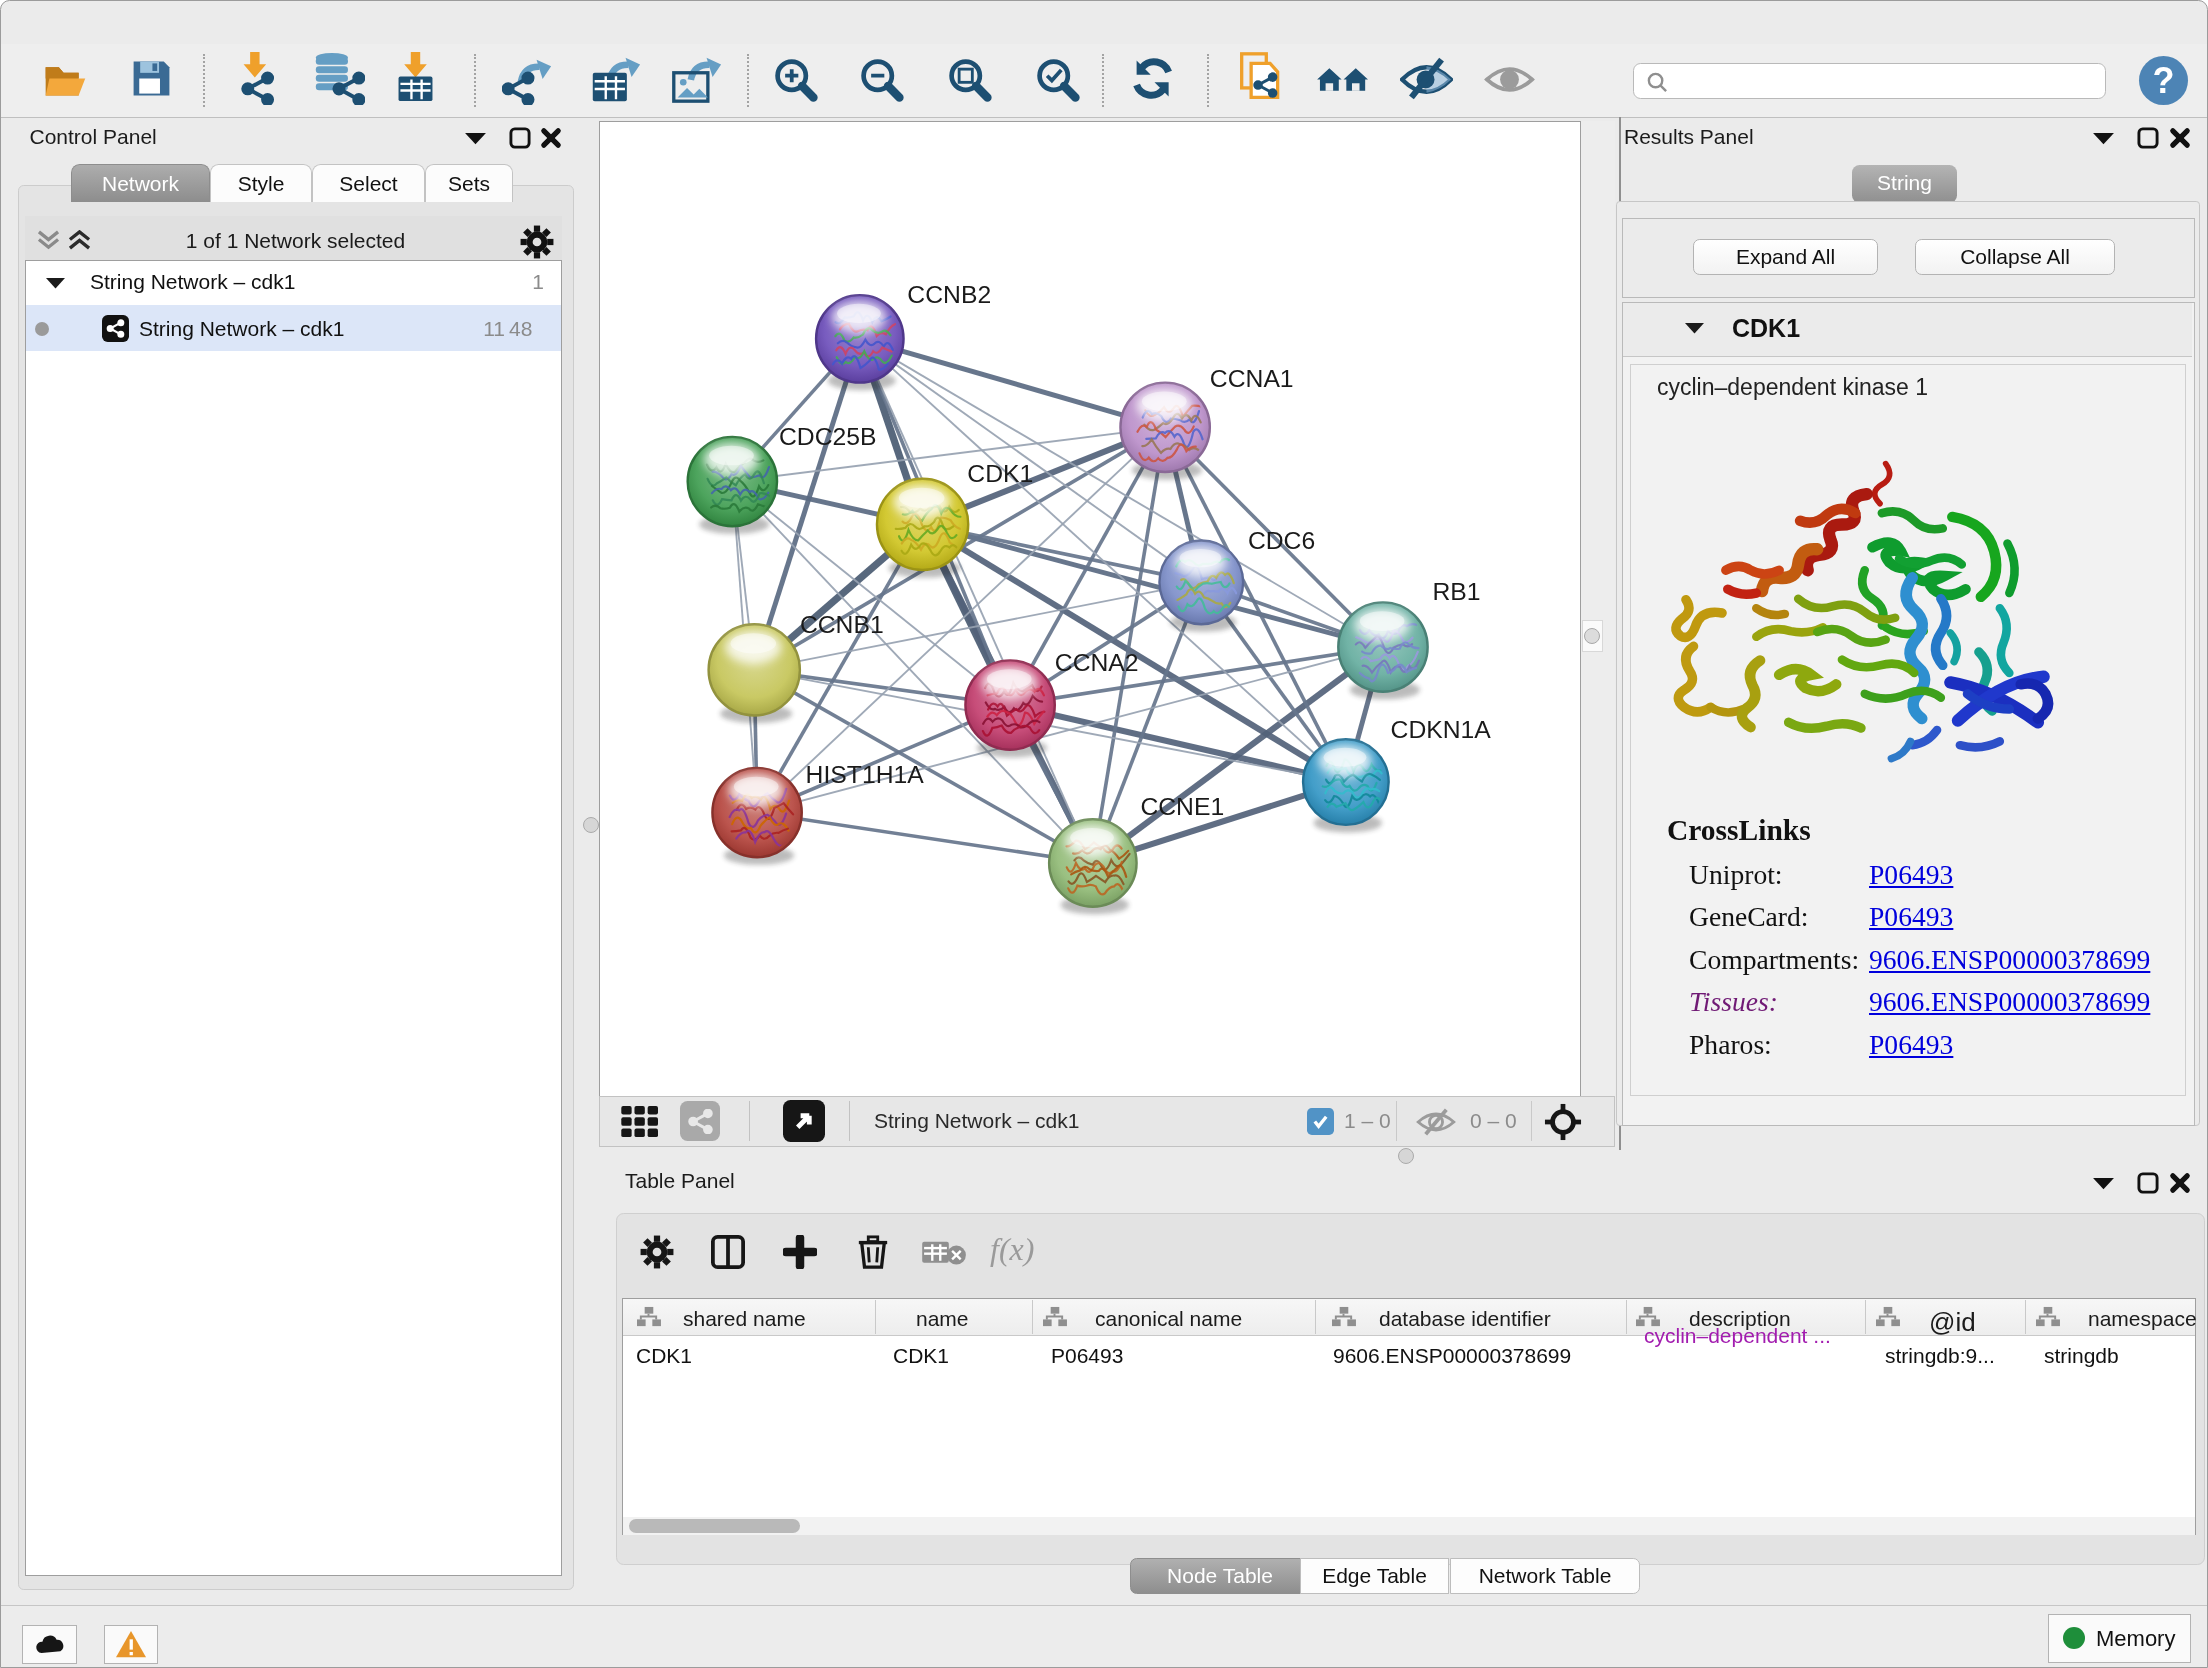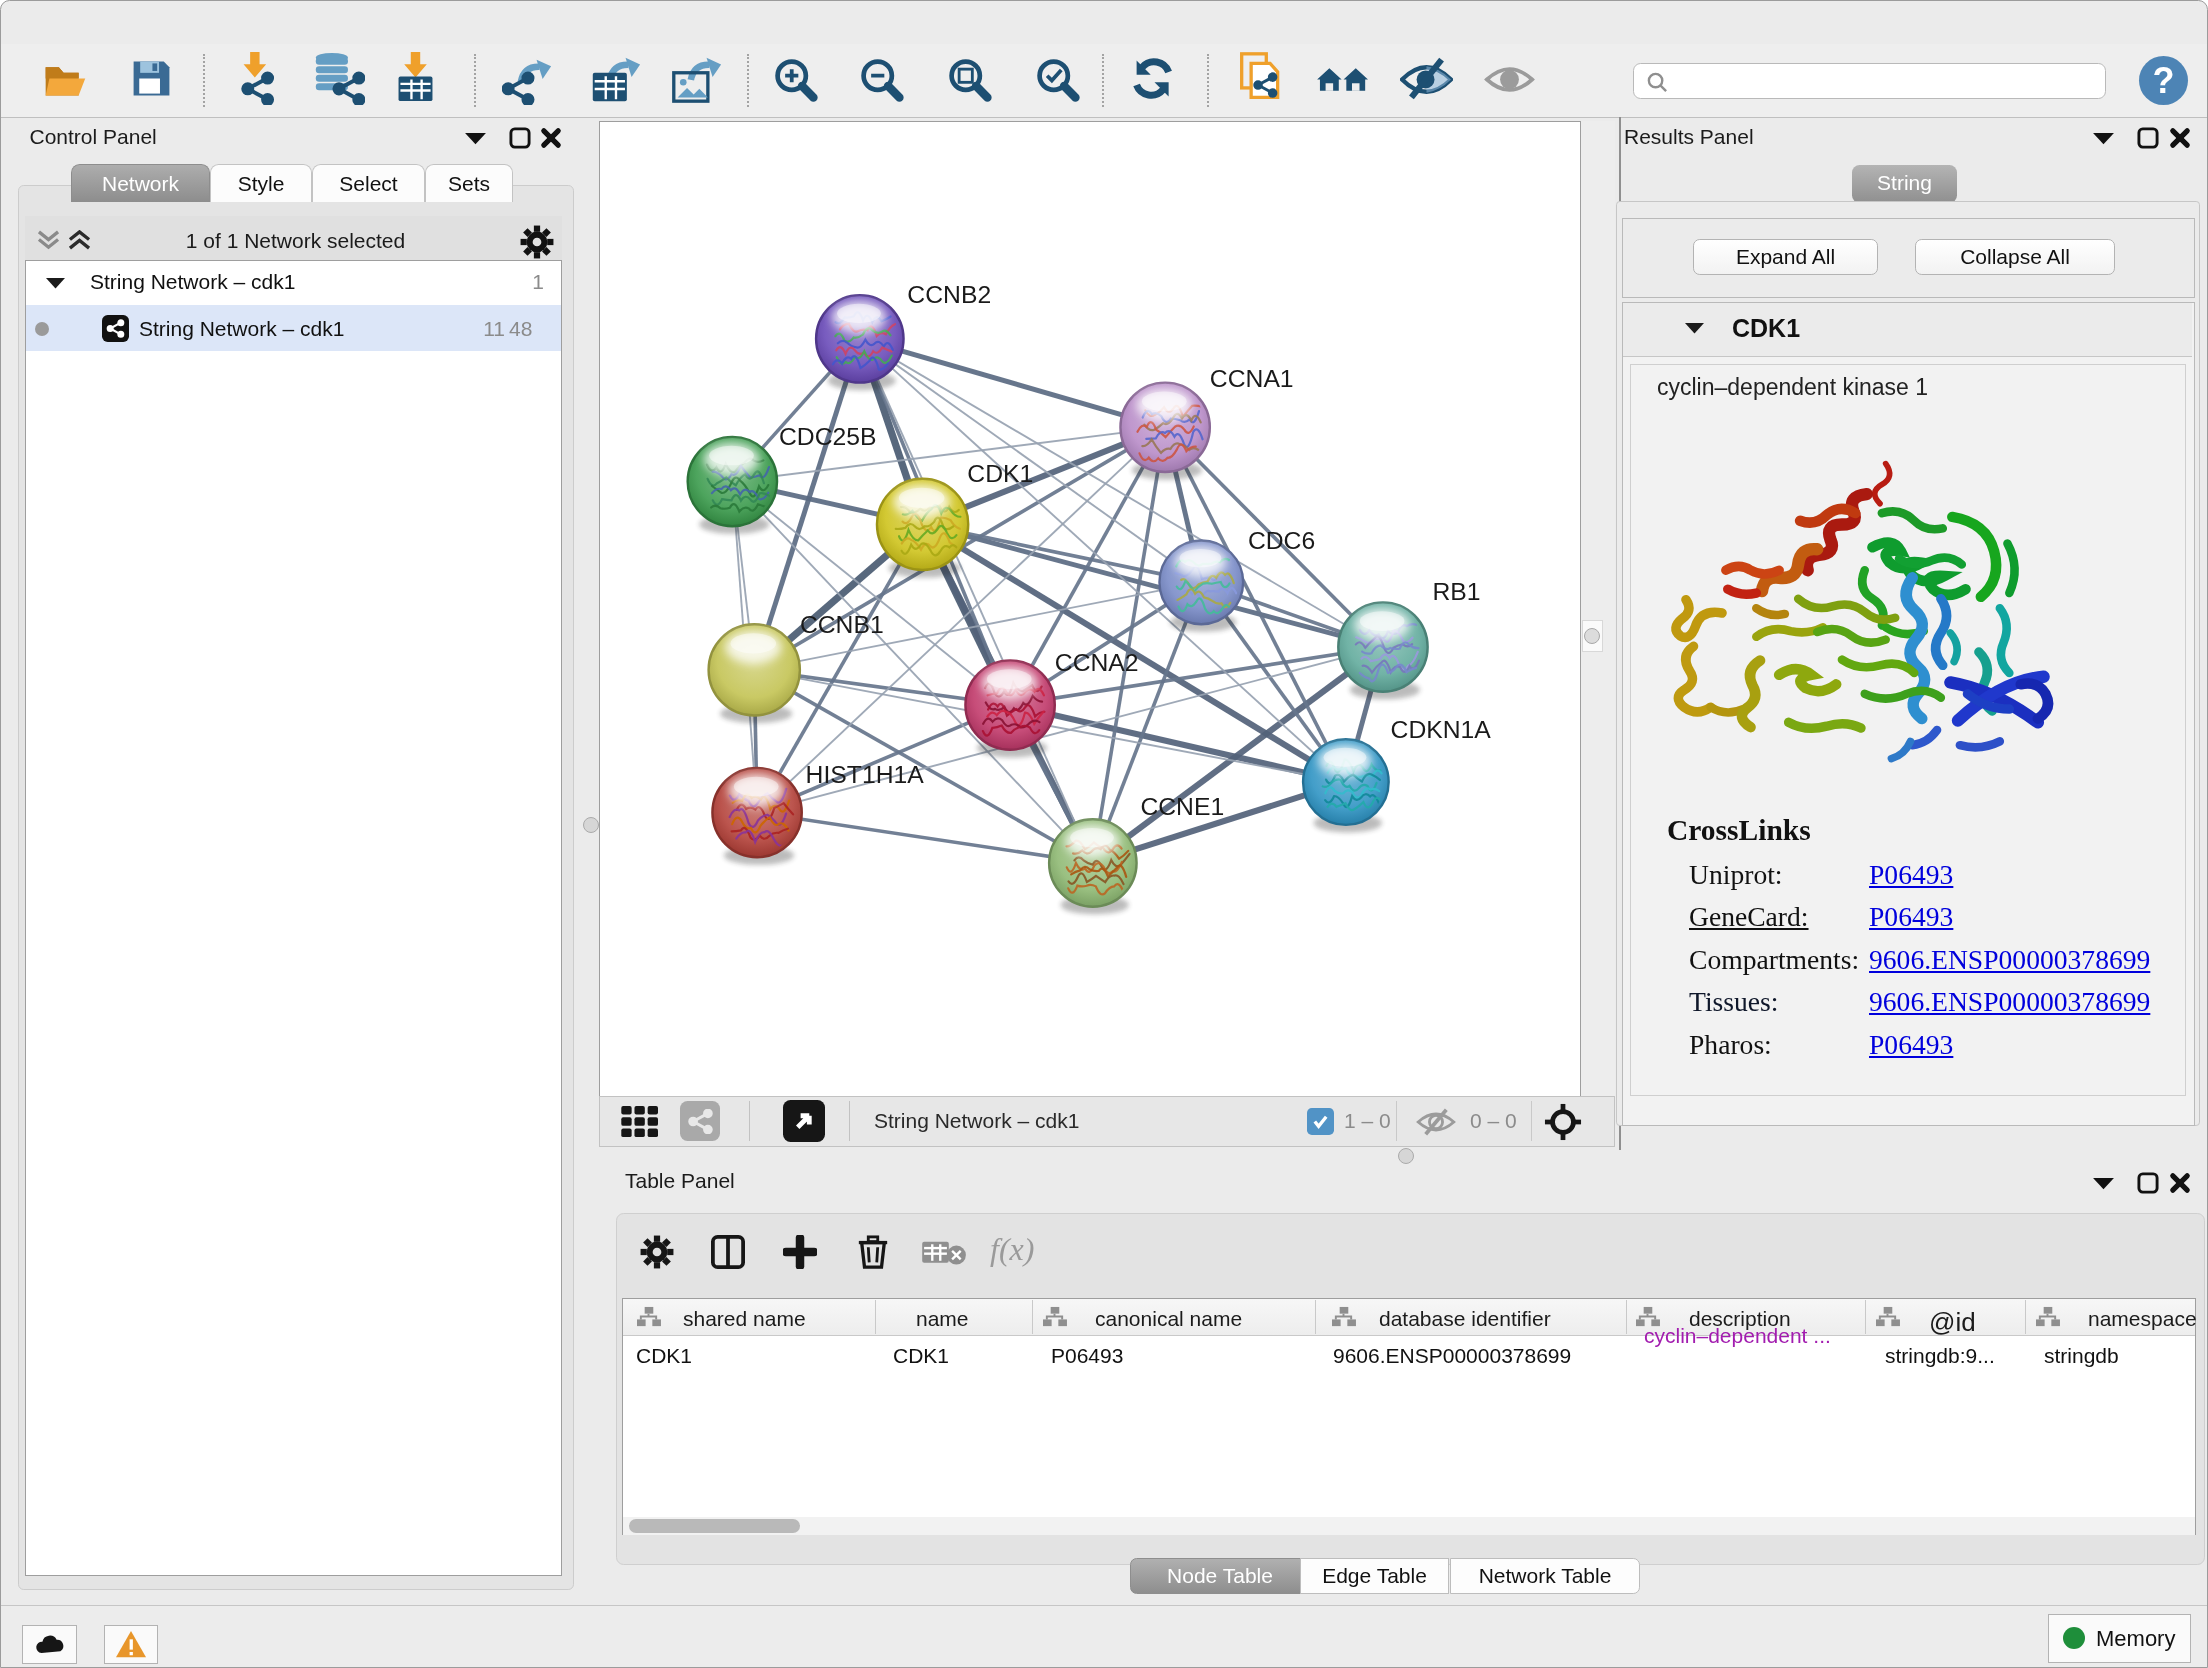--- a/index.html
+++ b/index.html
@@ -668,25 +668,25 @@
       <path d="M96 160 q14 10 30 6" fill="none" stroke="#b4840e" stroke-width="9.0" stroke-linecap="round"></path>
       <path d="M228 60 q20 -6 34 8 q12 12 30 8" fill="none" stroke="#1d9a28" stroke-width="9.0" stroke-linecap="round"></path>
       <path d="M246 108 q16 10 34 2 q18 -8 32 4" fill="none" stroke="#12a032" stroke-width="9.0" stroke-linecap="round"></path>
       <path d="M318 250 q20 16 44 16" fill="none" stroke="#1d3fc4" stroke-width="10.0" stroke-linecap="round"></path>
       <path d="M352 300 q-20 10 -42 4" fill="none" stroke="#2d50c8" stroke-width="9.0" stroke-linecap="round"></path>
       <path d="M300 186 q12 14 4 30" fill="none" stroke="#15a2a0" stroke-width="8.0" stroke-linecap="round"></path>
     </svg>
     <div class="abs serif" style="left:1666px;top:813px;font-size:29.5px;font-weight:bold;color:#111;">CrossLinks</div>
     <div class="abs serif" style="left:1688px;top:858px;font-size:27.6px;color:#111;">Uniprot:</div>
     <div class="abs serif" style="left:1868px;top:858px;font-size:27.6px;"><a class="lnk">P06493</a></div>
-    <div class="abs serif" style="left:1688px;top:900px;font-size:27.6px;color:#111;text-decoration:underline;">GeneCard:</div>
+    <div class="abs serif" style="left:1688px;top:900px;font-size:27.6px;color:#111;">GeneCard:</div>
     <div class="abs serif" style="left:1868px;top:900px;font-size:27.6px;"><a class="lnk">P06493</a></div>
     <div class="abs serif" style="left:1688px;top:943px;font-size:27.6px;color:#111;">Compartments:</div>
     <div class="abs serif" style="left:1868px;top:943px;font-size:27.6px;"><a class="lnk">9606.ENSP00000378699</a></div>
-    <div class="abs serif" style="left:1688px;top:985px;font-size:27.6px;color:#0f172a;">Tissues:</div>
+    <div class="abs serif" style="left:1688px;top:985px;font-size:27.6px;color:#701a75;font-style:italic;">Tissues:</div>
     <div class="abs serif" style="left:1868px;top:985px;font-size:27.6px;"><a class="lnk">9606.ENSP00000378699</a></div>
     <div class="abs serif" style="left:1688px;top:1028px;font-size:27.6px;color:#111;">Pharos:</div>
     <div class="abs serif" style="left:1868px;top:1028px;font-size:27.6px;"><a class="lnk">P06493</a></div>
     <div class="abs panel-title" style="left:624px;top:1168px;">Table Panel</div>
     <svg class="abs" style="left:2091px;top:1176px" width="23" height="13.3" viewBox="0 0 24 14">
       <path d="M1 1 h22 l-11 12 z" fill="#111"></path>
     </svg>
     <svg class="abs" style="left:2136px;top:1171px" width="22" height="22" viewBox="0 0 23 23">
       <rect x="2" y="2" width="19" height="19" rx="4" fill="none" stroke="#111" stroke-width="3"></rect>
     </svg>

